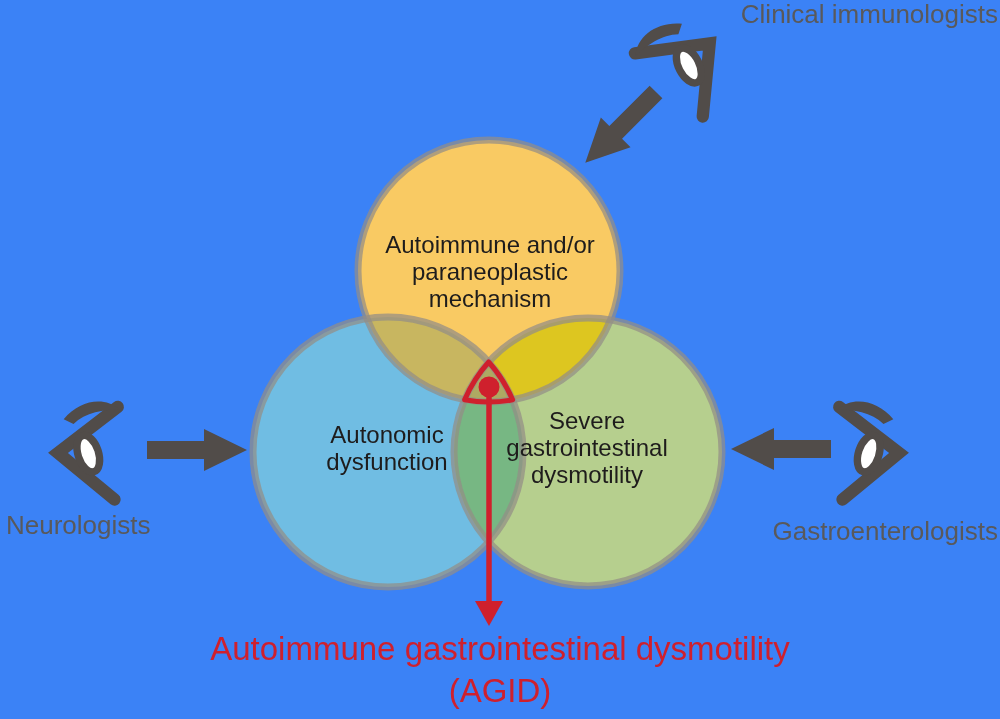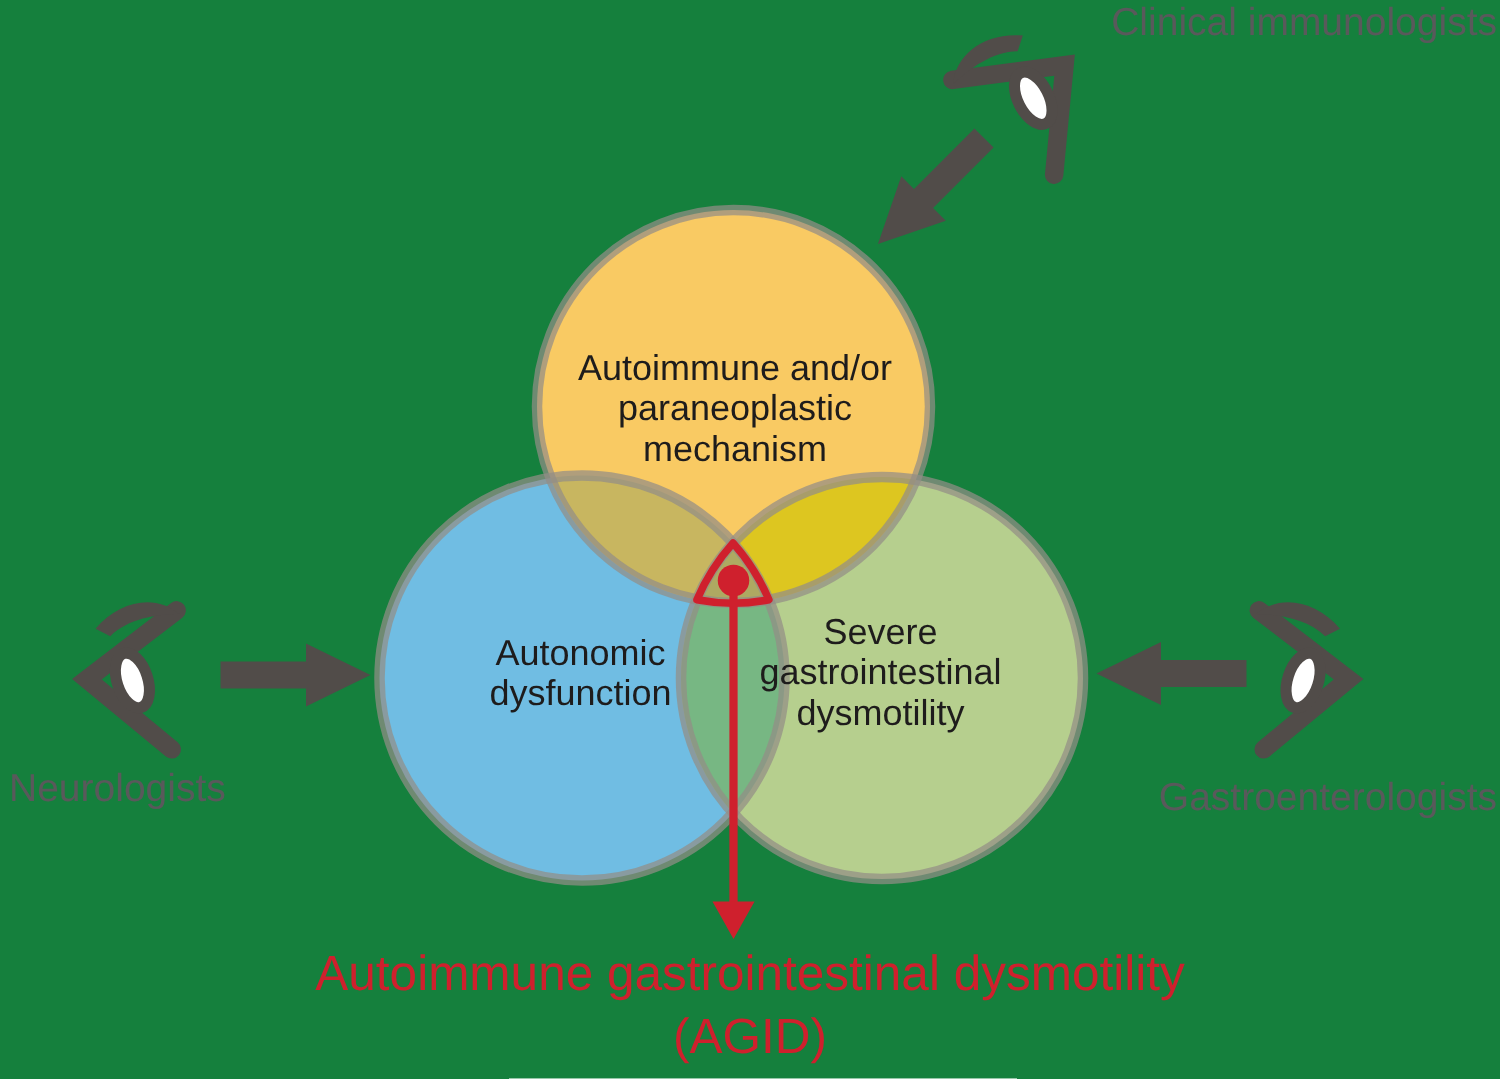--- a/index.html
+++ b/index.html
@@ -1,20 +1,20 @@
 <!DOCTYPE html>
 <html><head>
 <meta charset="utf-8">
 <style>
   html, body { margin: 0; padding: 0; background: #ffffff; }
   .figure-wrap {
     position: relative;
     width: 1000px;
     height: 719px;
-    background: #15803d;
+    background: #3b82f6;
     overflow: hidden;
     font-family: "Liberation Sans", sans-serif;
   }
   svg { display: block; }
   .obs-label {
     font-family: "Liberation Sans", sans-serif;
     font-size: 26px;
     fill: #59595B;
   }
   .circle-label {

